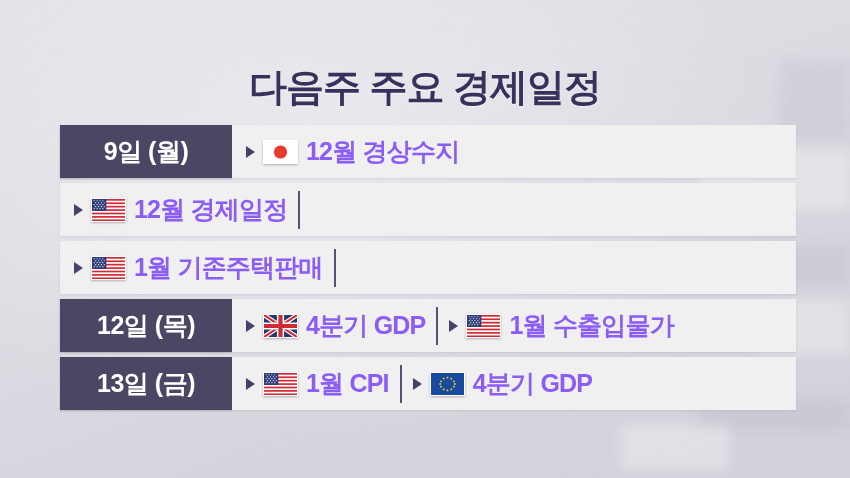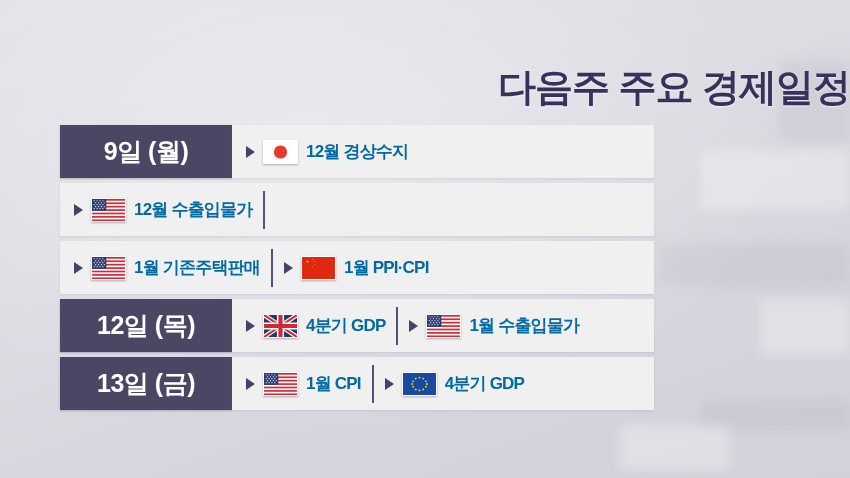--- a/index.html
+++ b/index.html
@@ -23,31 +23,31 @@
   }
   .bg-shape.dark{background:rgba(150,148,165,.13);}
   #bg-vignette{
     position:absolute;inset:0;
     background:radial-gradient(ellipse at 38% 32%,rgba(255,255,255,.35) 0%,rgba(255,255,255,0) 62%);
   }
 
   
   #title{
     position:absolute;left:0;right:0;top:62px;
-    text-align:right;
+    text-align:center;
     font-size:38px;
     font-weight:bold;
     letter-spacing:-1px;
     color:#36325c;
     text-shadow:0 1px 2px rgba(255,255,255,.6);
   }
 
   
   #schedule{
-    position:absolute;left:60px;top:125px;width:594px;
+    position:absolute;left:60px;top:125px;width:736px;
   }
   .row{
     display:flex;align-items:stretch;
     height:53px;margin-bottom:5px;
   }
   .date-cell{
     width:172px;flex:0 0 172px;
     background:#4a4764;
     display:flex;align-items:center;justify-content:center;
     color:#ffffff;
@@ -69,22 +69,22 @@
   }
   .arrow{
     width:0;height:0;
     border-top:6px solid transparent;
     border-bottom:6px solid transparent;
     border-left:9px solid #45426a;
     margin-right:8px;
     flex:0 0 auto;
   }
   .event-label{
-    font-size:17px;font-weight:bold;
-    color:#0369a1;letter-spacing:-0.8px;
+    font-size:25px;font-weight:bold;
+    color:#8b5cf6;letter-spacing:-0.8px;
   }
   .divider{
     width:2px;height:38px;
     background:#55527a;
     margin:0 11px;
     flex:0 0 auto;
   }
 
   
   .flag{
@@ -161,21 +161,21 @@
                 <circle cx="5.9" cy="7" r=".55"></circle>
                 <circle cx="8.5" cy="7" r=".55"></circle>
                 <circle cx="11.1" cy="7" r=".55"></circle>
                 <circle cx="2" cy="8.8" r=".55"></circle>
                 <circle cx="4.6" cy="8.8" r=".55"></circle>
                 <circle cx="7.2" cy="8.8" r=".55"></circle>
                 <circle cx="9.8" cy="8.8" r=".55"></circle>
               </g>
             </svg>
           </span>
-          <span class="event-label">12월 수출입물가</span>
+          <span class="event-label">12월 경제일정</span>
         </div>
         <div class="divider"></div>
       </div>
     </div>
     <div class="row">
       <div class="events-cell">
         <div class="event">
           <span class="arrow"></span>
           <span class="flag">
             <svg viewBox="0 0 30 20" preserveAspectRatio="none">
@@ -210,36 +210,20 @@
                 <circle cx="2" cy="8.8" r=".55"></circle>
                 <circle cx="4.6" cy="8.8" r=".55"></circle>
                 <circle cx="7.2" cy="8.8" r=".55"></circle>
                 <circle cx="9.8" cy="8.8" r=".55"></circle>
               </g>
             </svg>
           </span>
           <span class="event-label">1월 기존주택판매</span>
         </div>
         <div class="divider"></div>
-        <div class="event">
-          <span class="arrow"></span>
-          <span class="flag">
-            <svg viewBox="0 0 30 20" preserveAspectRatio="none">
-              <rect width="30" height="20" fill="#de2910"></rect>
-              <g fill="#ffde00">
-                <polygon points="5,2.6 5.9,5.3 3.6,3.6 6.4,3.6 4.1,5.3"></polygon>
-                <polygon points="9.6,1.4 10,2.4 9,1.9 10.2,1.9 9.2,2.4"></polygon>
-                <polygon points="11.2,3.6 11.6,4.6 10.6,4.1 11.8,4.1 10.8,4.6"></polygon>
-                <polygon points="11.2,6.4 11.6,7.4 10.6,6.9 11.8,6.9 10.8,7.4"></polygon>
-                <polygon points="9.6,8.4 10,9.4 9,8.9 10.2,8.9 9.2,9.4"></polygon>
-              </g>
-            </svg>
-          </span>
-          <span class="event-label">1월 PPI·CPI</span>
-        </div>
       </div>
     </div>
     <div class="row">
       <div class="date-cell">12일 (목)</div>
       <div class="events-cell">
         <div class="event">
           <span class="arrow"></span>
           <span class="flag">
             <svg viewBox="0 0 30 20" preserveAspectRatio="none">
               <rect width="30" height="20" fill="#25356e"></rect>

